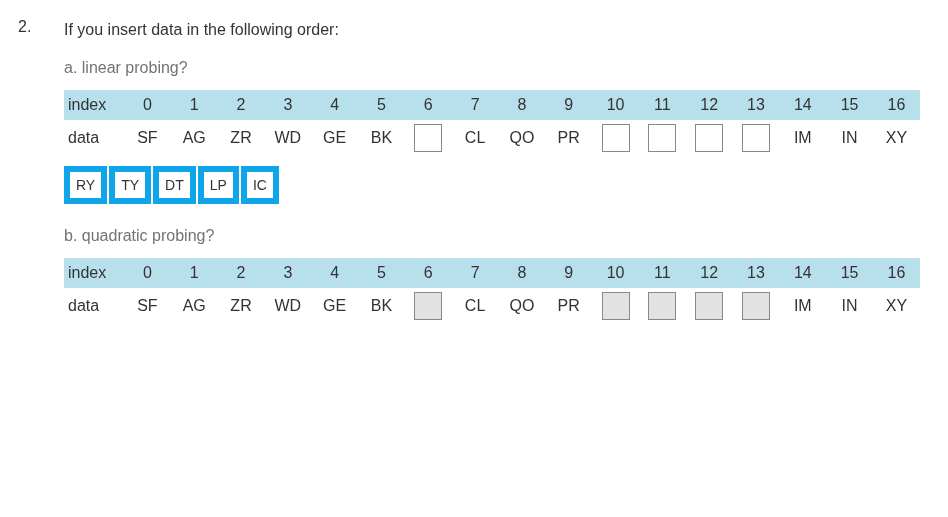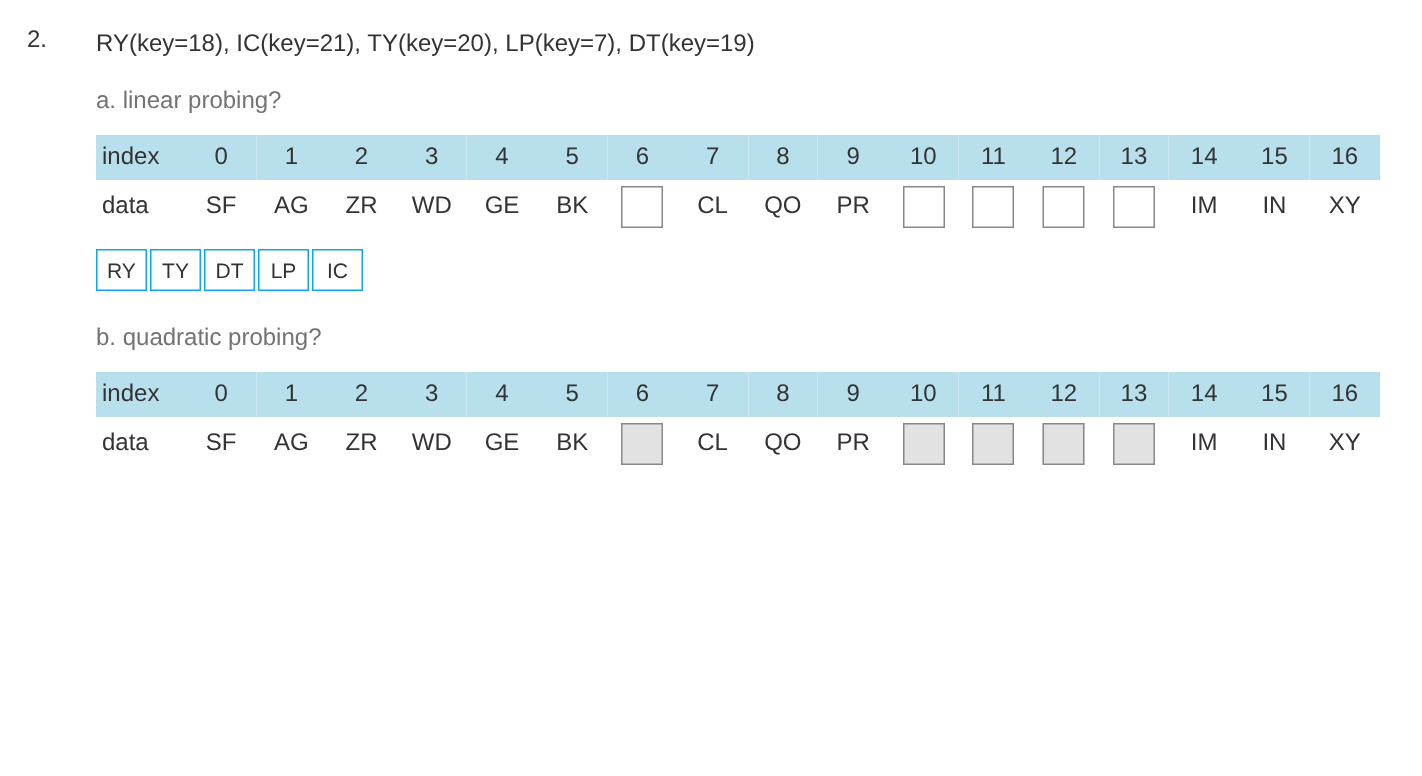--- a/index.html
+++ b/index.html
@@ -43,38 +43,38 @@
     border: 1px solid #888;
     background: #fff;
     vertical-align: middle;
   }
   .slot.shaded { background: #e2e2e2; }
   .chips { margin: 6px 0 20px 0; }
   .chip {
     display: inline-block;
     min-width: 34px;
     padding: 5px 6px;
-    border: 1px solid #0ea5e9;
+    border: 6px solid #0ea5e9;
     background: #fff;
     text-align: center;
     font-size: 14px;
     color: #333;
     margin-right: 4px;
     vertical-align: top;
   }
   .chip.shaded { background: #e2e2e2; }
   .chips.tight .chip { margin-right: 2px; }
 </style>
 </head>
 <body>
 
 <div class="qrow">
   <div class="qnum">2.</div>
   <div class="qbody">
-    <p class="line">RY(key=18), IC(key=21), TY(key=20), LP(key=7), DT(key=19)</p>
+    <p class="line">If you insert data in the following order:</p>
 
     <p class="sub">a. linear probing?</p>
     <div class="tblwrap">
       <table class="ht">
         <tbody>
             <tr class="idxrow" id="a-idx">
               <td class="lbl">index</td>
               <td>0</td>
               <td>1</td>
               <td>2</td>

